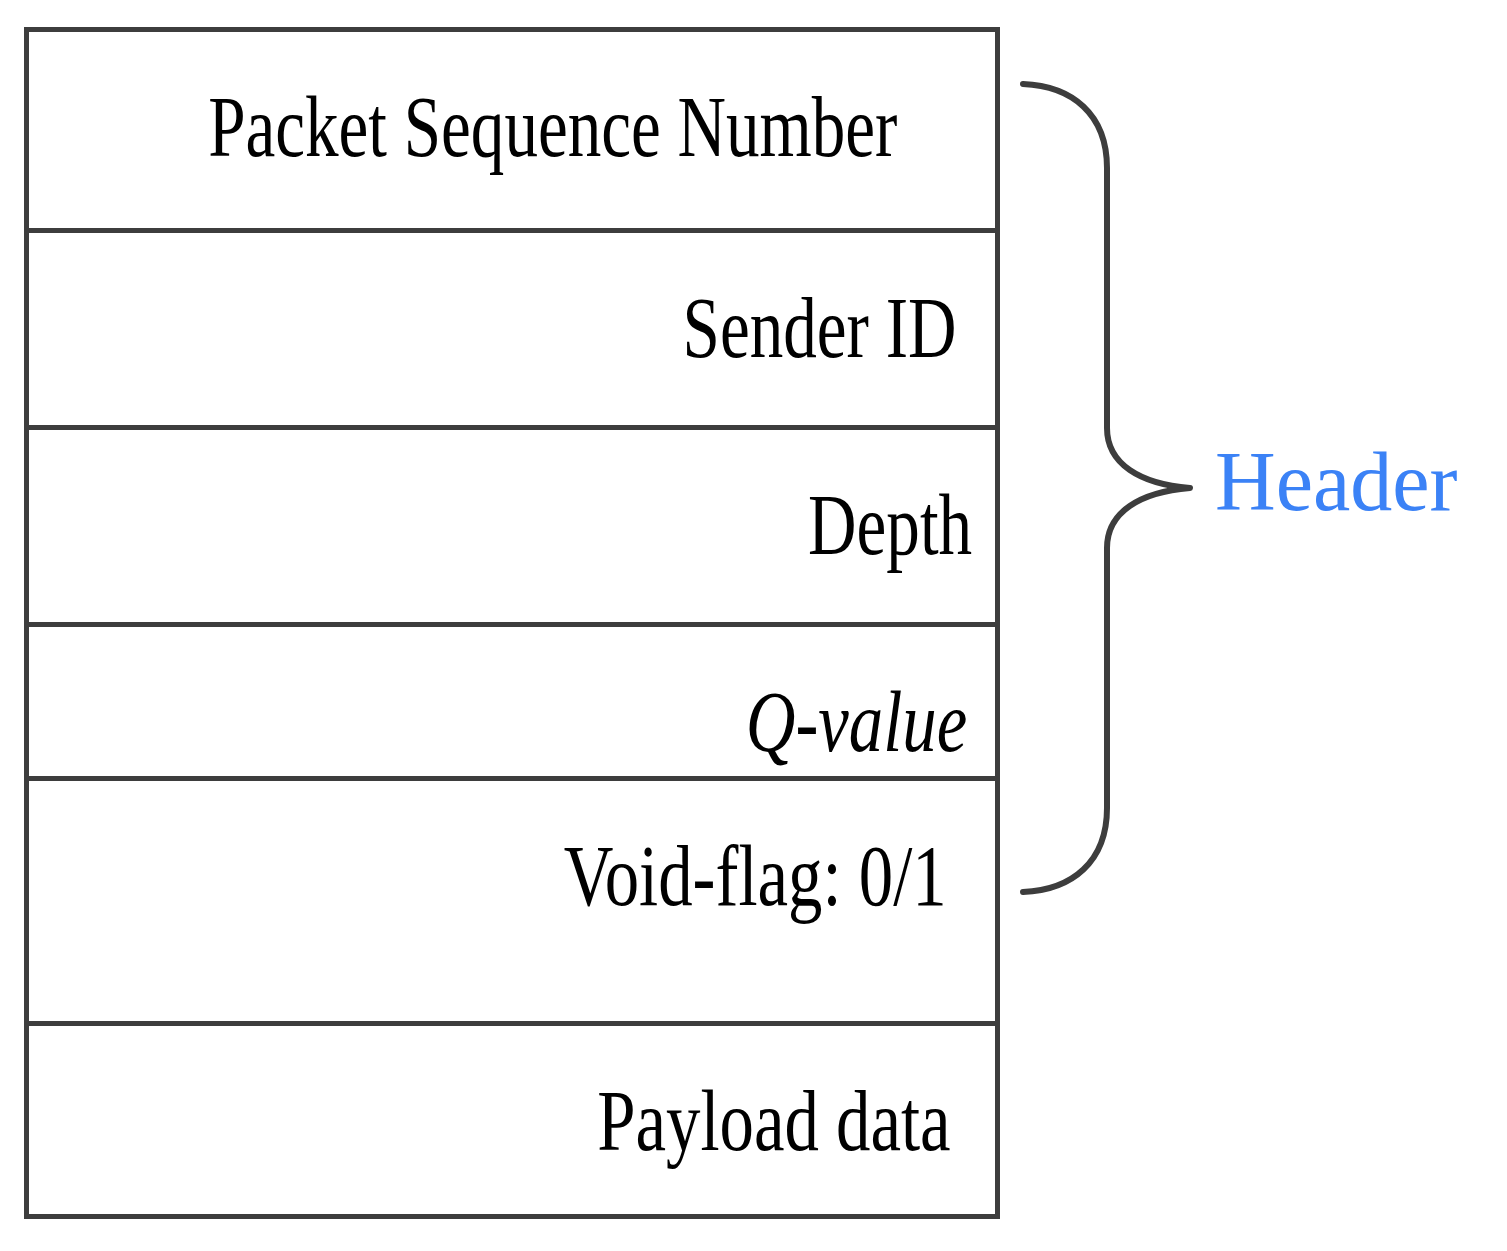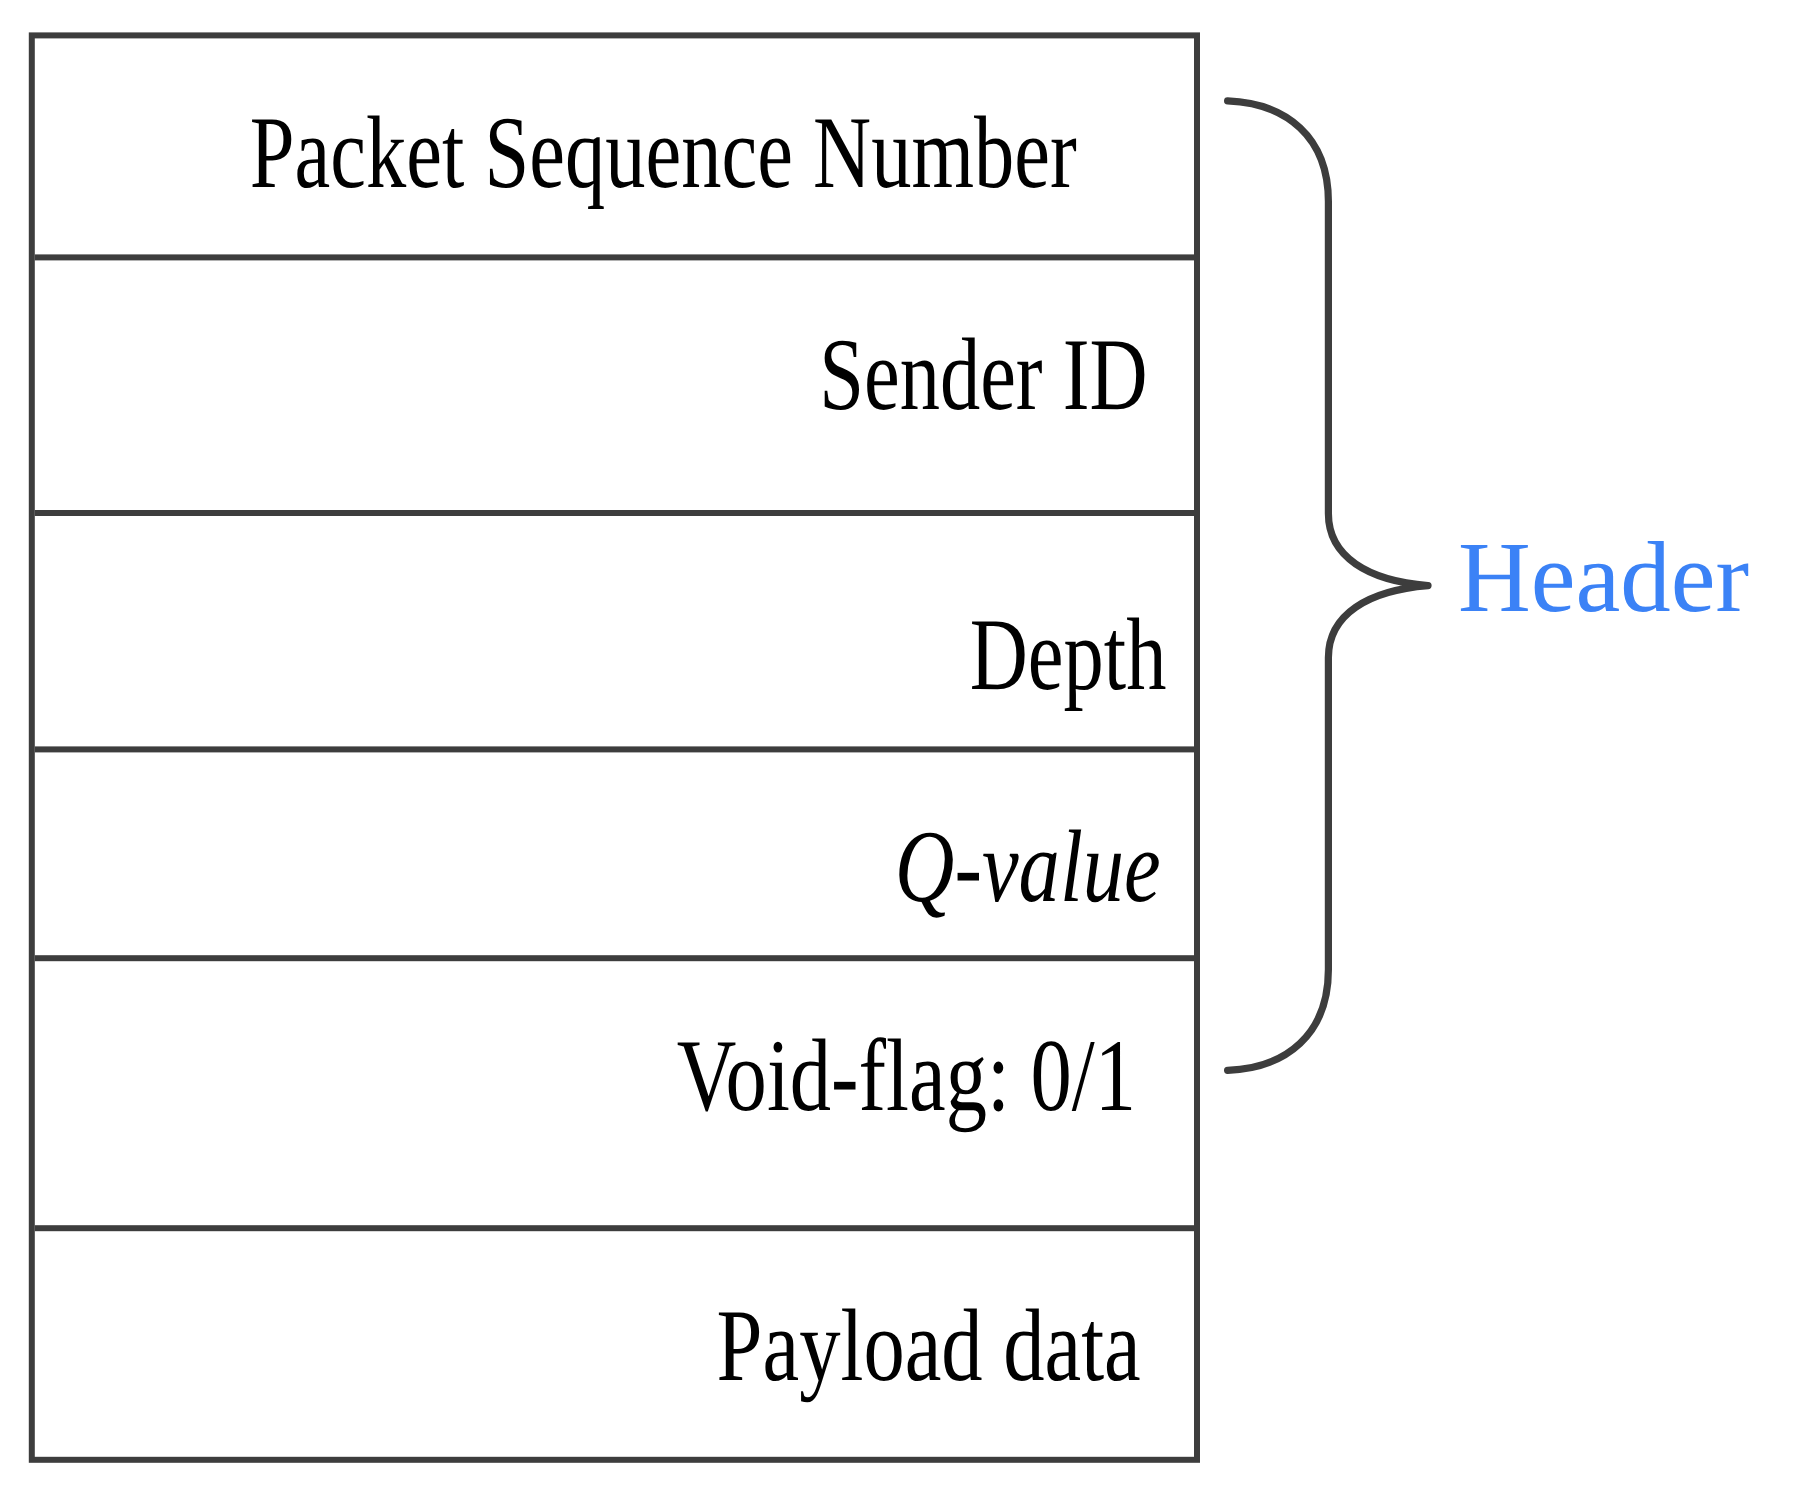--- a/index.html
+++ b/index.html
@@ -88,33 +88,33 @@
 <body>
 
 <div id="canvas">
 
   <div class="packet-table">
 
     <div class="packet-row" style="top:0px; height:194px; padding-top:52px;">
       <span class="row-label cond">Packet Sequence Number</span>
     </div>
 
-    <div class="packet-row" style="top:180px; height:199px; padding-top:52px;">
+    <div class="packet-row" style="top:196px; height:199px; padding-top:52px;">
       <span class="row-label cond">Sender ID</span>
     </div>
 
-    <div class="packet-row" style="top:393px; height:197px; padding-top:72px;">
+    <div class="packet-row" style="top:393px; height:197px; padding-top:52px;">
       <span class="row-label cond">Depth</span>
     </div>
 
     <div class="packet-row" style="top:590px; height:200px; padding-top:52px;font-style:italic;">
       <span class="row-label cond-wide">Q-value</span>
     </div>
 
-    <div class="packet-row" style="top:764px; height:199px; padding-top:52px;">
+    <div class="packet-row" style="top:744px; height:199px; padding-top:52px;">
       <span class="row-label cond-wide">Void-flag: 0/1</span>
     </div>
 
     <div class="packet-row" style="top:989px; height:193px; padding-top:52px;">
       <span class="row-label cond-wide">Payload data</span>
     </div>
 
   </div>
 
   <div class="brace-wrap">

